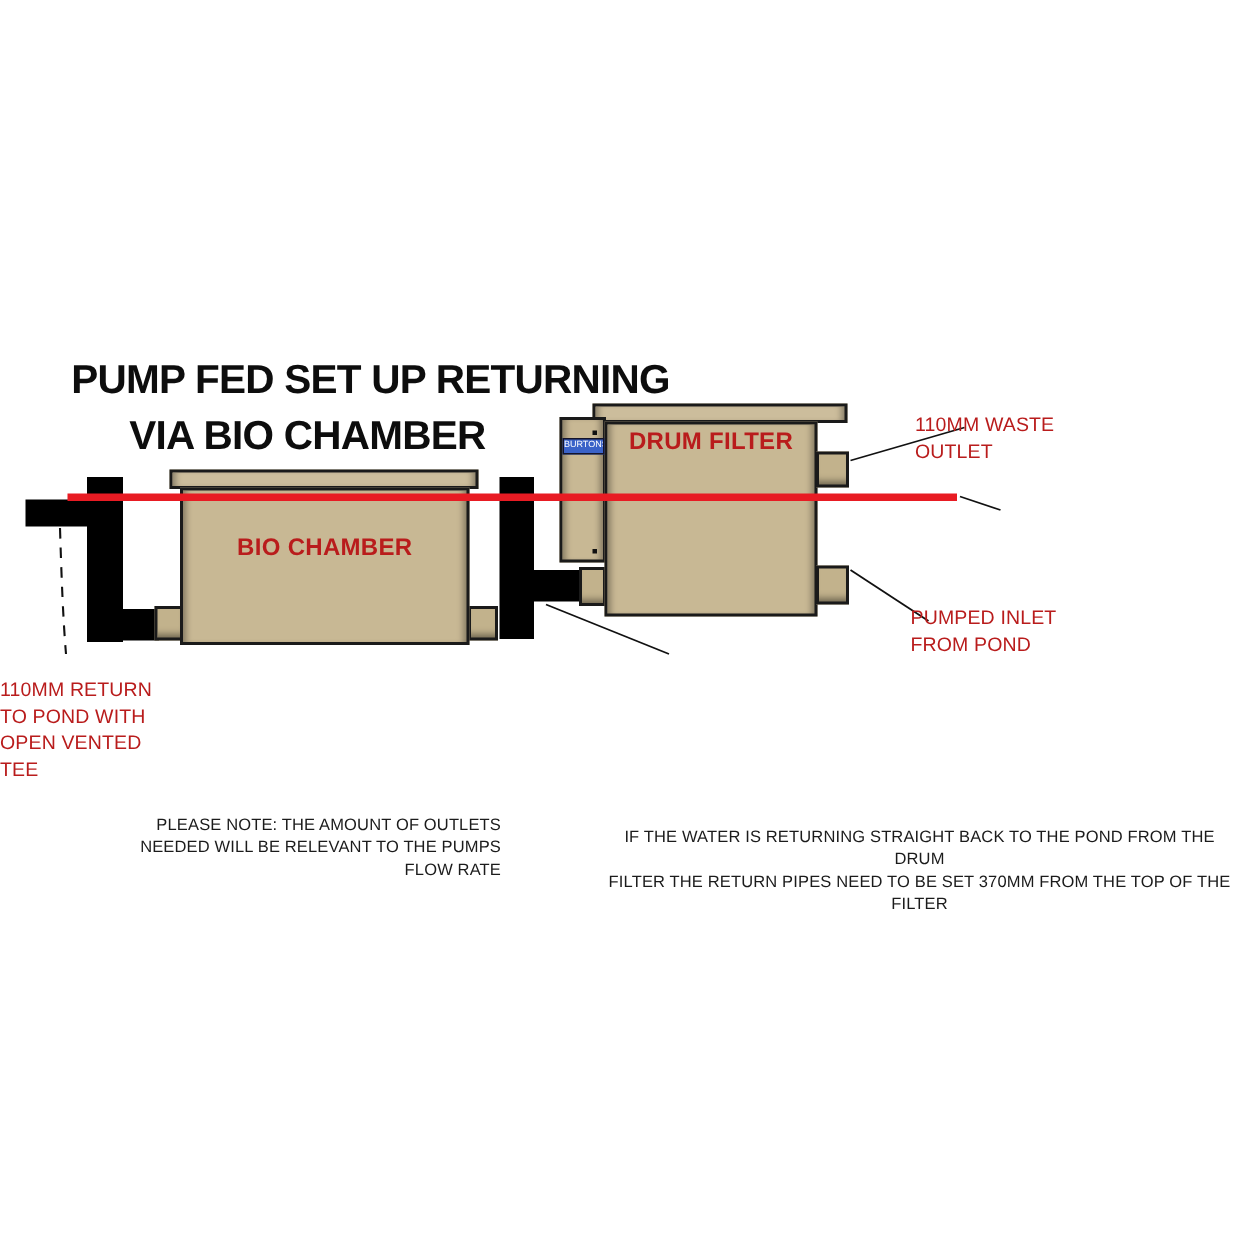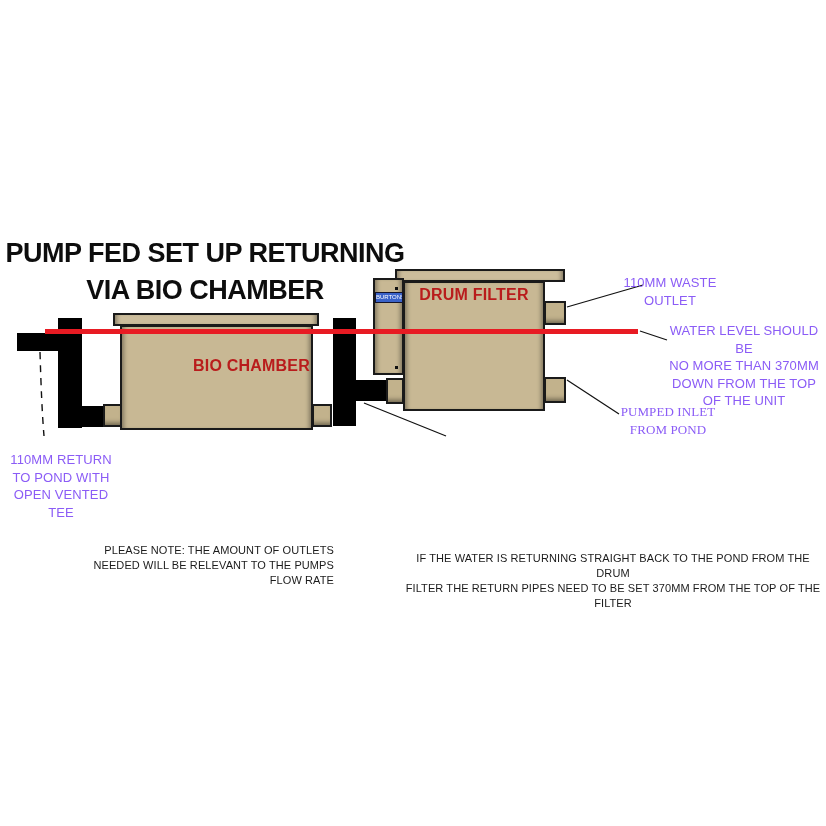--- a/index.html
+++ b/index.html
@@ -39,48 +39,48 @@
   .pipe{background:#000000;}
 
   
   #water-line{background:#e81b23;z-index:30;}
 
   
   #leaders{left:0;top:0;z-index:40;pointer-events:none;}
 
   
   .ann{
-    text-align:center;color:#8b5cf6;font-size:13px;line-height:17.5px;
+    color:#b91c1c;font-size:13px;line-height:17.5px;
     white-space:pre-line;letter-spacing:0.1px;z-index:50;
   }
   .note{
     text-align:center;color:#1b1b1b;font-size:11px;line-height:15px;
     white-space:pre-line;letter-spacing:0.1px;
   }
 </style>
 </head>
 <body>
 
 <div id="canvas">
 
-  <div class="abs title-line" style="top:238px;">PUMP FED SET UP RETURNING</div>
+  <div class="abs title-line" style="top:238px;margin-left:42px;">PUMP FED SET UP RETURNING</div>
   <div class="abs title-line" style="top:275px;text-align:center;">VIA BIO CHAMBER</div>
 
   <div class="abs pipe" style="left:58px;top:318px;width:24px;height:110px;"></div>
   <div class="abs pipe" style="left:17px;top:333px;width:43px;height:18px;"></div>
   <div class="abs pipe" style="left:80px;top:406px;width:26px;height:21px;"></div>
 
   <div class="abs pipe" style="left:333px;top:318px;width:23px;height:108px;"></div>
   <div class="abs pipe" style="left:355px;top:380px;width:34px;height:21px;"></div>
 
   <div class="abs stub" style="left:103px;top:404px;width:19px;height:23px;"></div>
   <div class="abs stub" style="left:312px;top:404px;width:20px;height:23px;"></div>
   <div class="abs tank lid" style="left:113px;top:313px;width:206px;height:13px;"></div>
   <div class="abs tank" style="left:120px;top:325px;width:193px;height:105px;"></div>
-  <div class="abs tank-label" style="left:120px;top:357px;width:193px;margin-left:35px;">BIO CHAMBER</div>
+  <div class="abs tank-label" style="left:120px;top:357px;width:193px;">BIO CHAMBER</div>
 
   <div class="abs stub" style="left:386px;top:378px;width:18px;height:26px;"></div>
   <div class="abs tank lid" style="left:395px;top:269px;width:170px;height:13px;"></div>
   <div class="abs tank" style="left:373px;top:278px;width:31px;height:97px;"></div>
   <div class="abs tank" style="left:403px;top:281px;width:142px;height:130px;"></div>
   <div class="abs tank-label" style="left:403px;top:286px;width:142px;">DRUM FILTER</div>
   <div class="abs badge" style="left:375px;top:292px;width:28px;height:11px;">BURTONS</div>
   <div class="abs dot" style="left:395px;top:287px;width:3px;height:3px;"></div>
   <div class="abs dot" style="left:395px;top:366px;width:3px;height:3px;"></div>
   <div class="abs stub" style="left:544px;top:301px;width:22px;height:24px;"></div>
@@ -91,25 +91,21 @@
   <svg class="abs" id="leaders" width="826" height="826" viewBox="0 0 826 826">
     <path d="M40,352 C41,385 42,412 44,436" stroke="#111111" stroke-width="1.4" fill="none" stroke-dasharray="7 6"></path>
     <line x1="364" y1="403" x2="446" y2="436" stroke="#111111" stroke-width="1.2"></line>
     <line x1="567" y1="307" x2="643" y2="285" stroke="#111111" stroke-width="1.2"></line>
     <line x1="640" y1="331" x2="667" y2="340" stroke="#111111" stroke-width="1.2"></line>
     <line x1="567" y1="380" x2="619" y2="414" stroke="#111111" stroke-width="1.2"></line>
   </svg>
 
   <div class="abs ann" style="left:610px;top:274px;width:120px;">110MM WASTE
 OUTLET</div>
-  <div class="abs ann" style="left:662px;top:322px;width:164px;">WATER LEVEL SHOULD BE
-NO MORE THAN 370MM
-DOWN FROM THE TOP
-OF THE UNIT</div>
-  <div class="abs ann" style="left:607px;top:403px;width:122px;font-family:Liberation Serif, serif;">PUMPED INLET
+  <div class="abs ann" style="left:607px;top:403px;width:122px;">PUMPED INLET
 FROM POND</div>
   <div class="abs ann" style="left:0px;top:439px;width:122px;margin-top:12px;">110MM RETURN
 TO POND WITH
 OPEN VENTED
 TEE</div>
 
   <div class="abs note" style="left:80px;top:543px;width:254px;text-align:right;">PLEASE NOTE: THE AMOUNT OF OUTLETS
 NEEDED WILL BE RELEVANT TO THE PUMPS
 FLOW RATE</div>
   <div class="abs note" style="left:398px;top:551px;width:430px;">IF THE WATER IS RETURNING STRAIGHT BACK TO THE POND FROM THE DRUM

